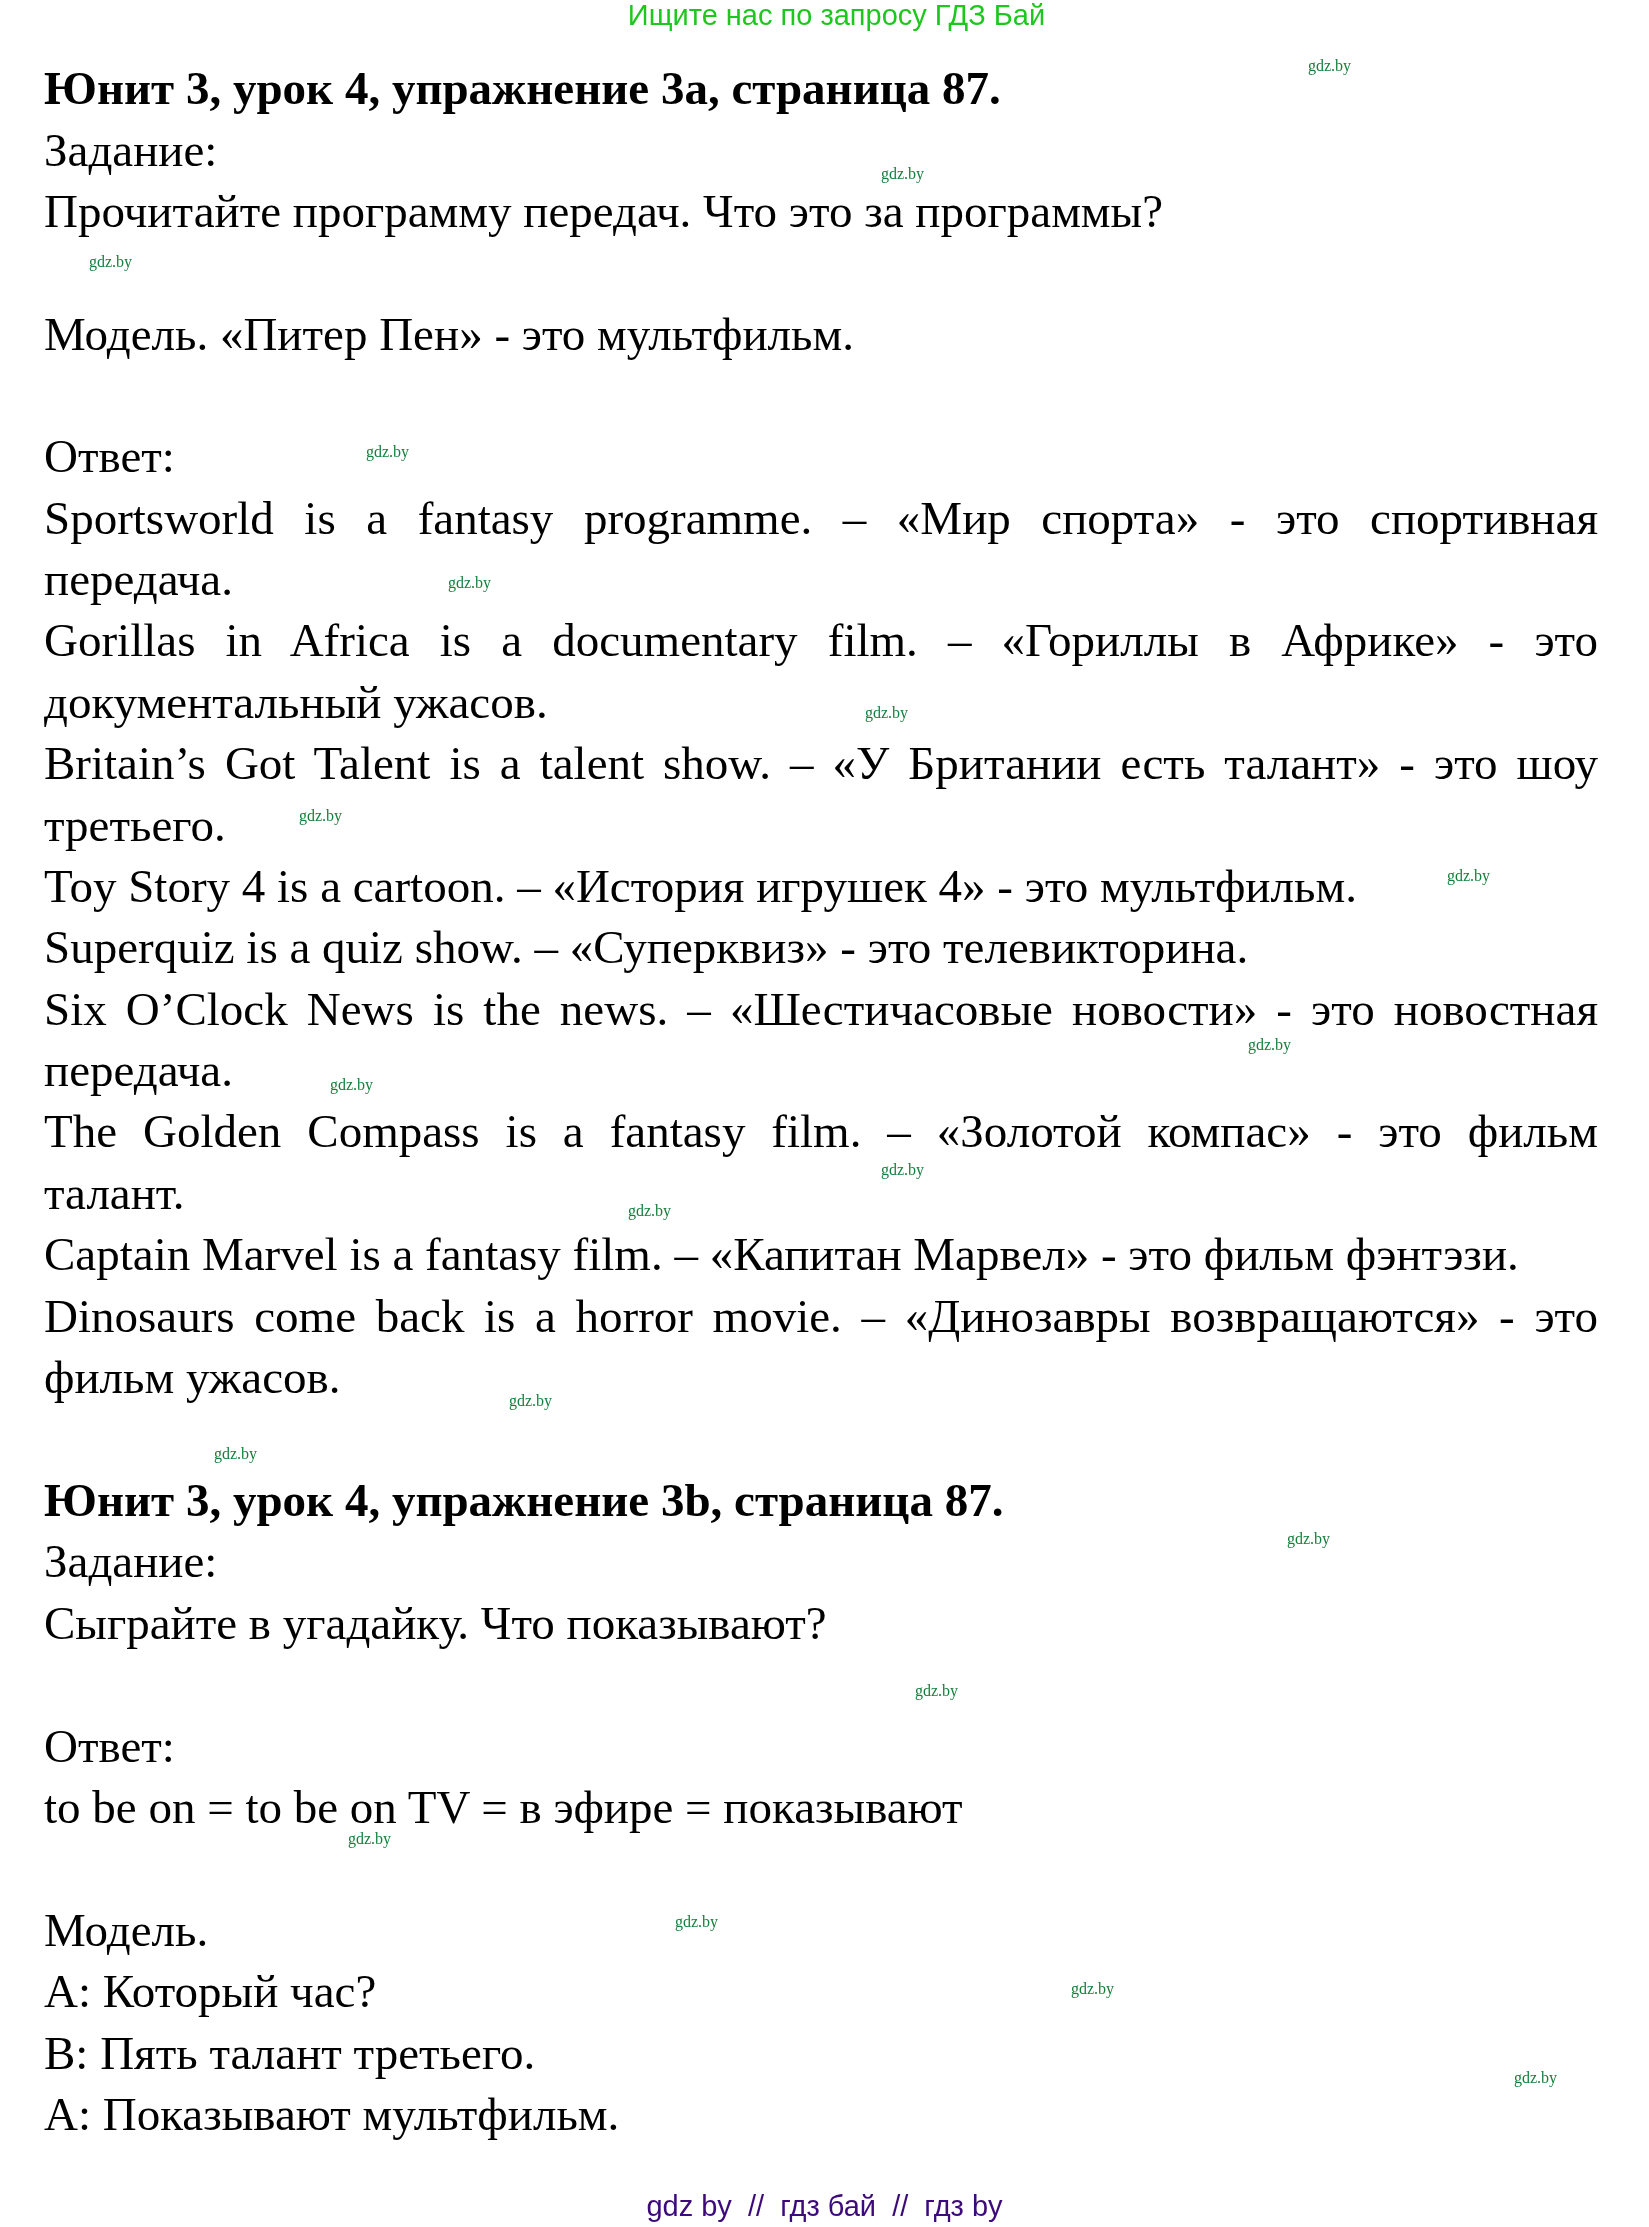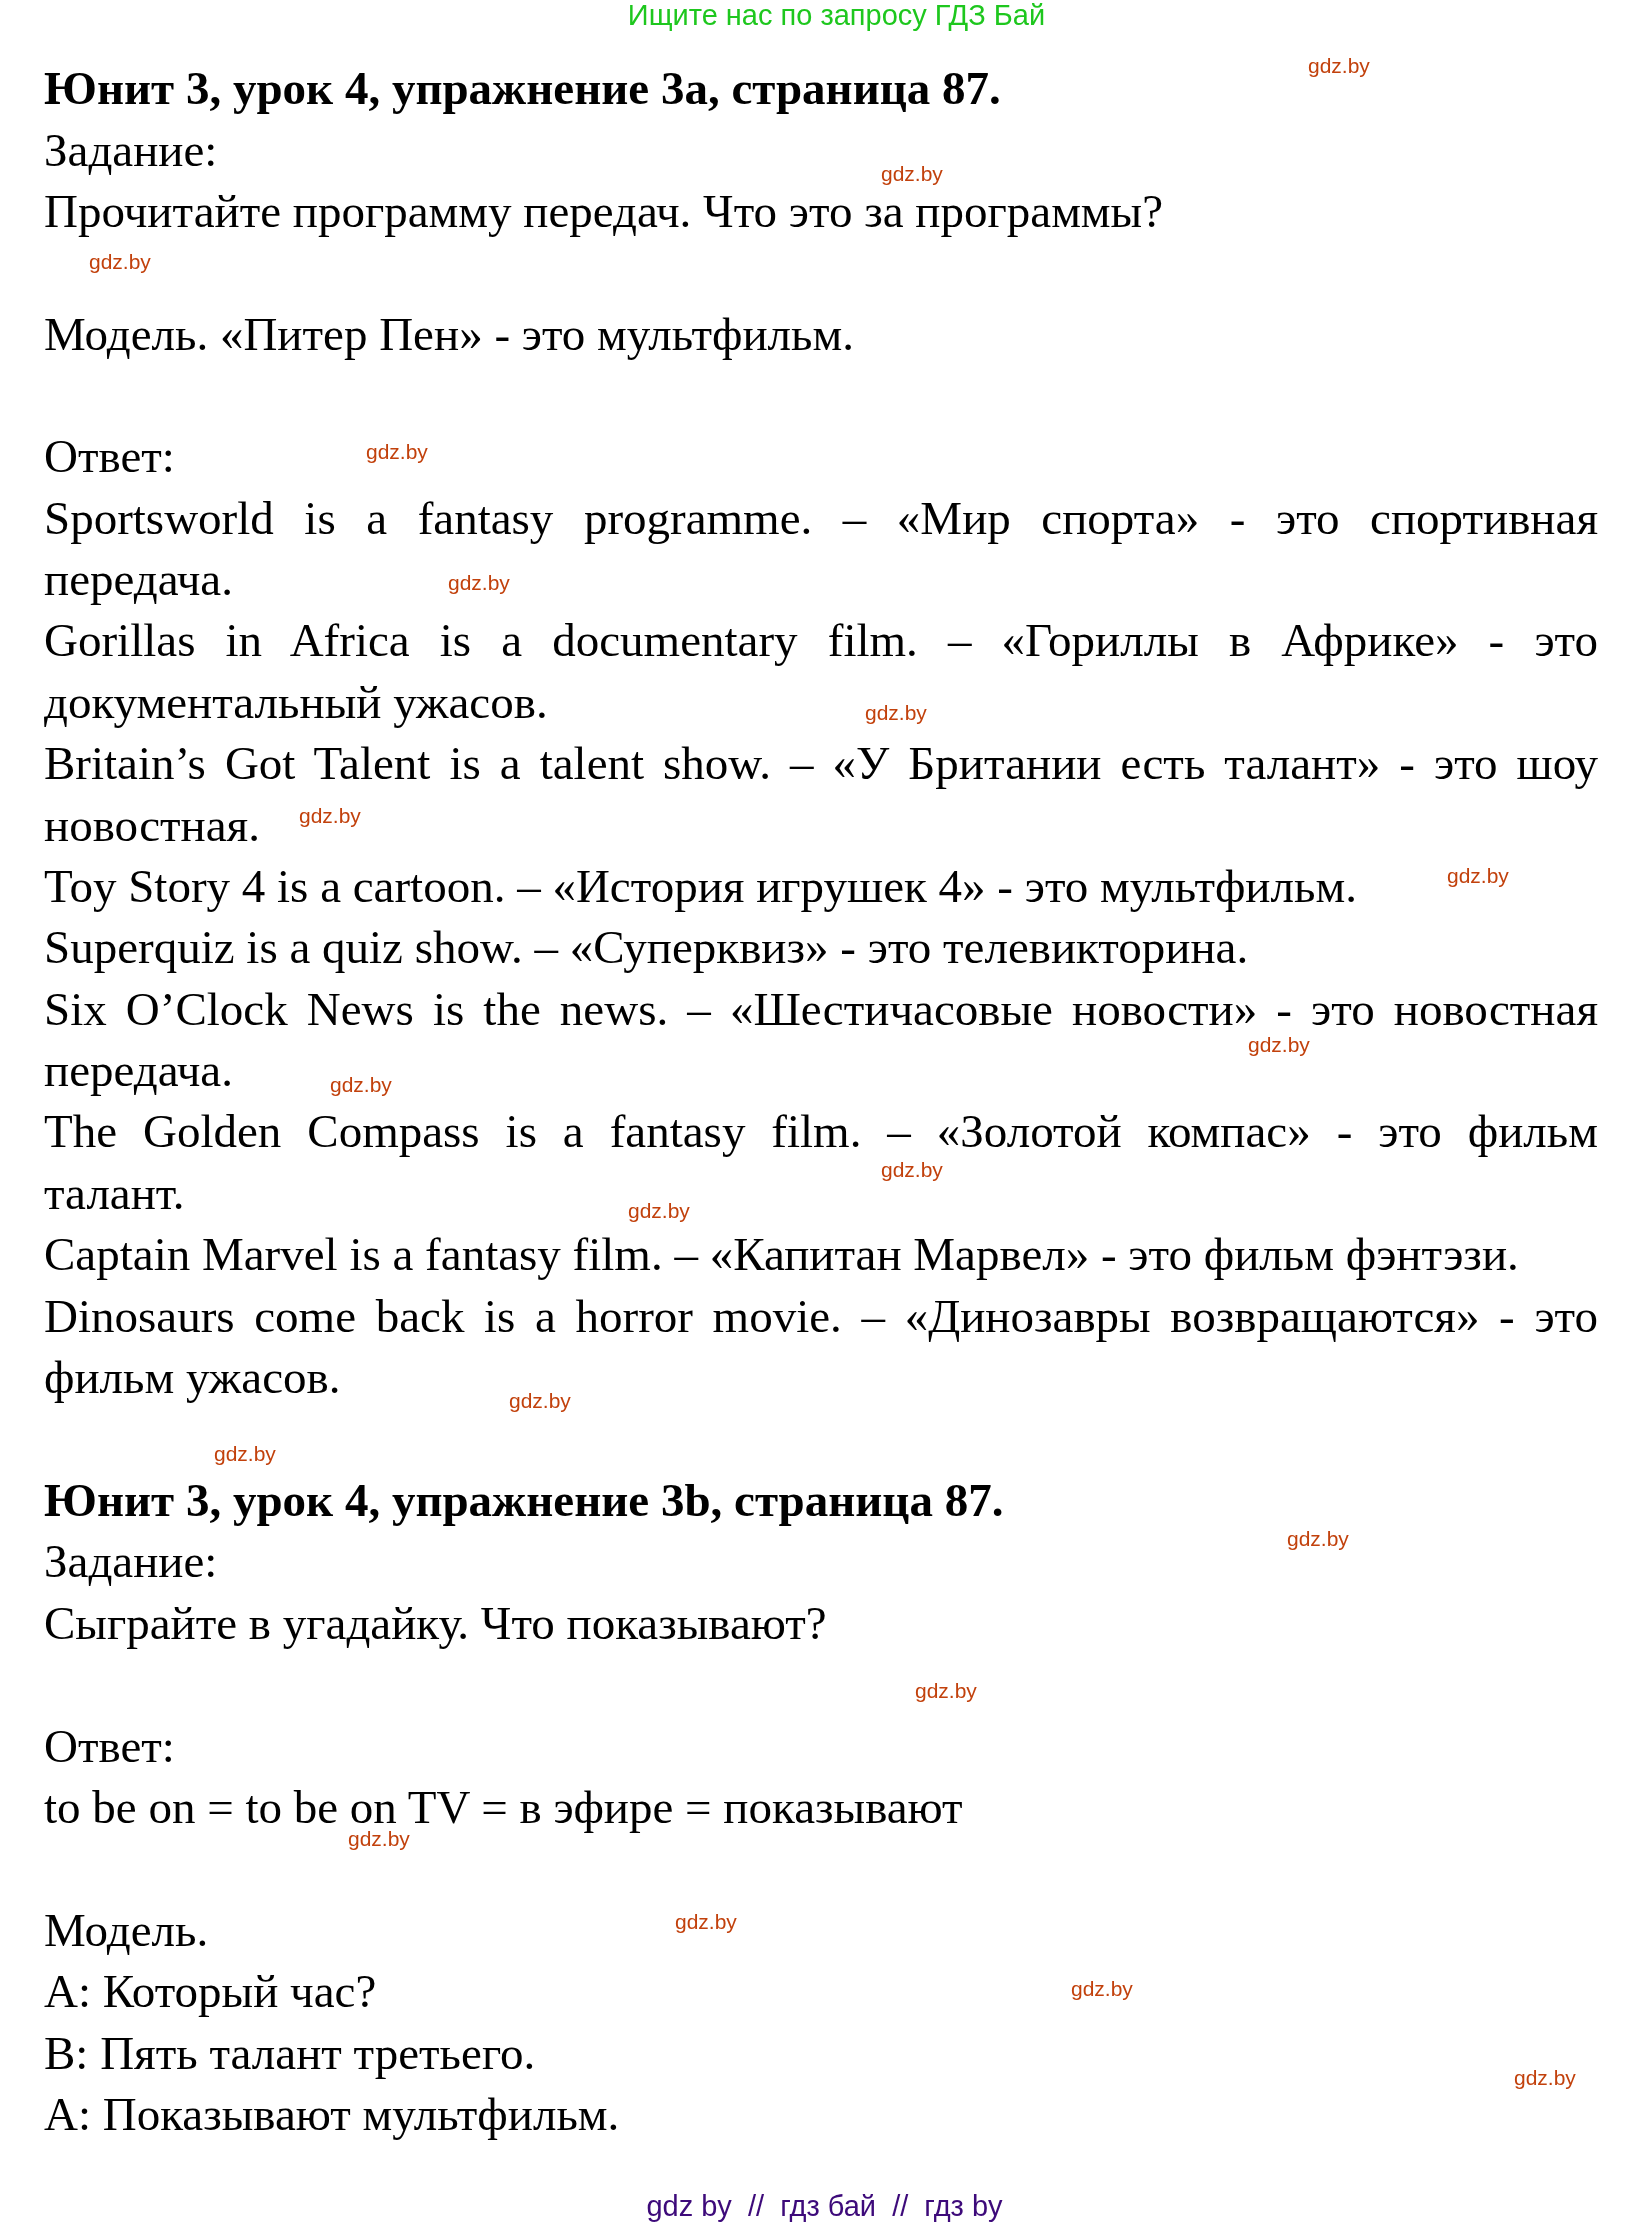--- a/index.html
+++ b/index.html
@@ -2,39 +2,39 @@
 <html style="font-size:13.6px"><head>
 <meta charset="utf-8">
 <style>
   html,body{margin:0;padding:0;background:#fff;}
   body{width:1649px;height:2227px;position:relative;overflow:hidden;}
   .top{position:absolute;top:0;left:0;width:1649px;text-align:center;font-family:"Liberation Sans",sans-serif;font-size:29px;color:#1ec71e;line-height:30.5px;margin-left:12px;}
   .foot{position:absolute;top:2190px;left:0;width:1649px;text-align:center;font-family:"Liberation Sans",sans-serif;font-size:29px;color:#3d0a7a;white-space:pre;}
   .ln{position:absolute;left:44px;font-family:"Liberation Serif",serif;font-size:47px;color:#000;line-height:54px;white-space:nowrap;}
   .j{width:1554px;text-align:justify;text-align-last:justify;white-space:normal;}
   .b{font-weight:bold;}
-  .wm{position:absolute;font-family:Liberation Sans, sans-serif;font-size:21px;color:#c2410c;line-height:25.4px;}
+  .wm{position:absolute;font-family:Liberation Serif, serif;font-size:16px;color:#15803d;line-height:25.4px;}
 </style>
 </head>
 <body>
 
 <div class="top">Ищите нас по запросу ГДЗ Бай</div>
 
 <div class="ln b" style="top:61px">Юнит 3, урок 4, упражнение 3а, страница 87.</div>
 <div class="ln" style="top:123px">Задание:</div>
 <div class="ln" style="top:184px">Прочитайте программу передач. Что это за программы?</div>
 <div class="ln" style="top:307px">Модель. «Питер Пен» - это мультфильм.</div>
 <div class="ln" style="top:429px">Ответ:</div>
 
 <div class="ln j" style="top:491px">Sportsworld is a fantasy programme. – «Мир спорта» - это спортивная</div>
 <div class="ln" style="top:552px">передача.</div>
 <div class="ln j" style="top:613px">Gorillas in Africa is a documentary film. – «Гориллы в Африке» - это</div>
 <div class="ln" style="top:675px">документальный ужасов.</div>
 <div class="ln j" style="top:736px">Britain’s Got Talent is a talent show. – «У Британии есть талант» - это шоу</div>
-<div class="ln" style="top:798px">новостная.</div>
+<div class="ln" style="top:798px">третьего.</div>
 <div class="ln" style="top:859px">Toy Story 4 is a cartoon. – «История игрушек 4» - это мультфильм.</div>
 <div class="ln" style="top:920px">Superquiz is a quiz show. – «Суперквиз» - это телевикторина.</div>
 <div class="ln j" style="top:982px">Six O’Clock News is the news. – «Шестичасовые новости» - это новостная</div>
 <div class="ln" style="top:1043px">передача.</div>
 <div class="ln j" style="top:1104px">The Golden Compass is a fantasy film. – «Золотой компас» - это фильм</div>
 <div class="ln" style="top:1166px">талант.</div>
 <div class="ln" style="top:1227px">Captain Marvel is a fantasy film. – «Капитан Марвел» - это фильм фэнтэзи.</div>
 <div class="ln j" style="top:1289px">Dinosaurs come back is a horror movie. – «Динозавры возвращаются» - это</div>
 <div class="ln" style="top:1350px">фильм ужасов.</div>
 

